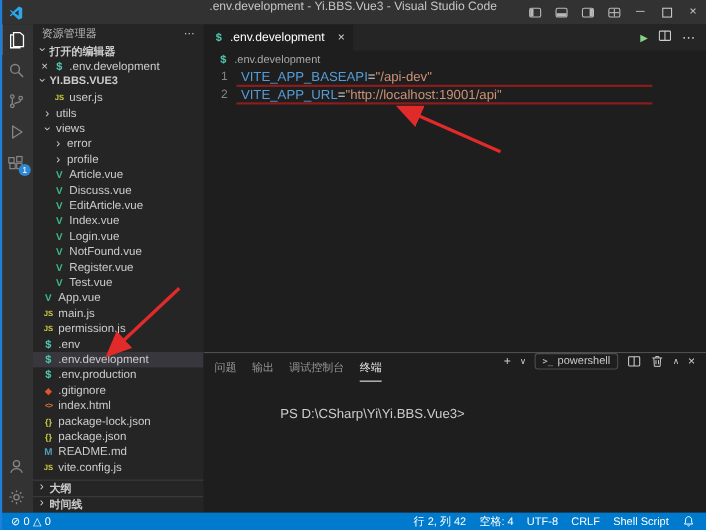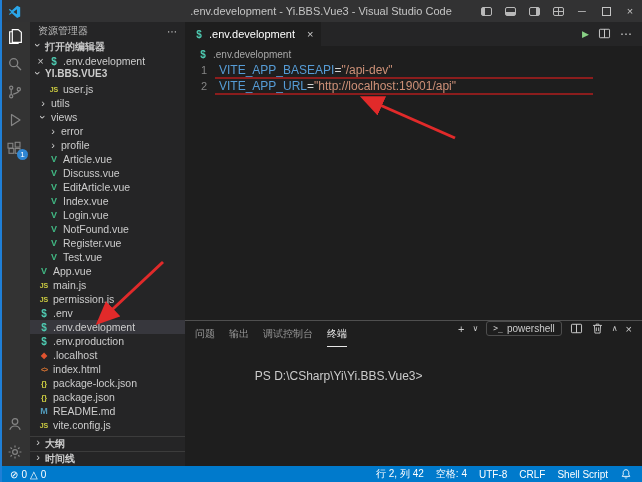--- a/index.html
+++ b/index.html
@@ -1,21 +1,21 @@
 <!DOCTYPE html>
 <html><head>
 <meta charset="utf-8">
 <style>
   * { margin:0; padding:0; box-sizing:border-box; font-family:"Liberation Sans", sans-serif; }
   html,body { background:#555; }
   .window { position:relative; width:642px; height:482px; background:#1e1e1e; overflow:hidden; color:#ccc; font-size:11px; }
   .edge-left { position:absolute; left:0; top:0; width:2px; height:482px; background:#1f7fd6; z-index:90; }
 
   
-  .titlebar { position:absolute; left:0; top:0; width:642px; height:22px; background:#323233; display:flex; align-items:center; z-index:5; }
+  .titlebar { position:absolute; left:0; top:0; width:642px; height:22px; background:#323233; display:flex; z-index:5; }
   .logo { margin-left:8px; display:flex; align-items:center; }
   .tb-title { position:absolute; left:50%; transform:translateX(-50%); font-size:11px; color:#c5c5c5; white-space:nowrap; }
   .win-controls { margin-left:auto; display:flex; align-items:center; height:100%; }
   .wc { width:24px; height:100%; display:flex; align-items:center; justify-content:center; color:#c5c5c5; font-size:11px; }
   .layo { width:11px; height:9px; border:1px solid #b9b9b9; border-radius:2px; position:relative; display:inline-block; }
   .layo i { position:absolute; background:#b9b9b9; }
   .layo.sl i { left:0; top:0; bottom:0; width:3px; }
   .layo.pn i { left:0; right:0; bottom:0; height:3px; }
   .layo.sr i { right:0; top:0; bottom:0; width:3px; }
   .layo.grid { background:
@@ -287,21 +287,21 @@
         <div class="tree-row selected" style="padding-left: 8px;">
           <span class="fico ico-env">$</span>
           <span>.env.development</span>
         </div>
         <div class="tree-row" style="padding-left: 8px;">
           <span class="fico ico-env">$</span>
           <span>.env.production</span>
         </div>
         <div class="tree-row" style="padding-left: 8px;">
           <span class="fico ico-git">◆</span>
-          <span>.localhost</span>
+          <span>.gitignore</span>
         </div>
         <div class="tree-row" style="padding-left: 8px;">
           <span class="fico ico-html">&lt;&gt;</span>
           <span>index.html</span>
         </div>
         <div class="tree-row" style="padding-left: 8px;">
           <span class="fico ico-json">{}</span>
           <span>package-lock.json</span>
         </div>
         <div class="tree-row" style="padding-left: 8px;">

